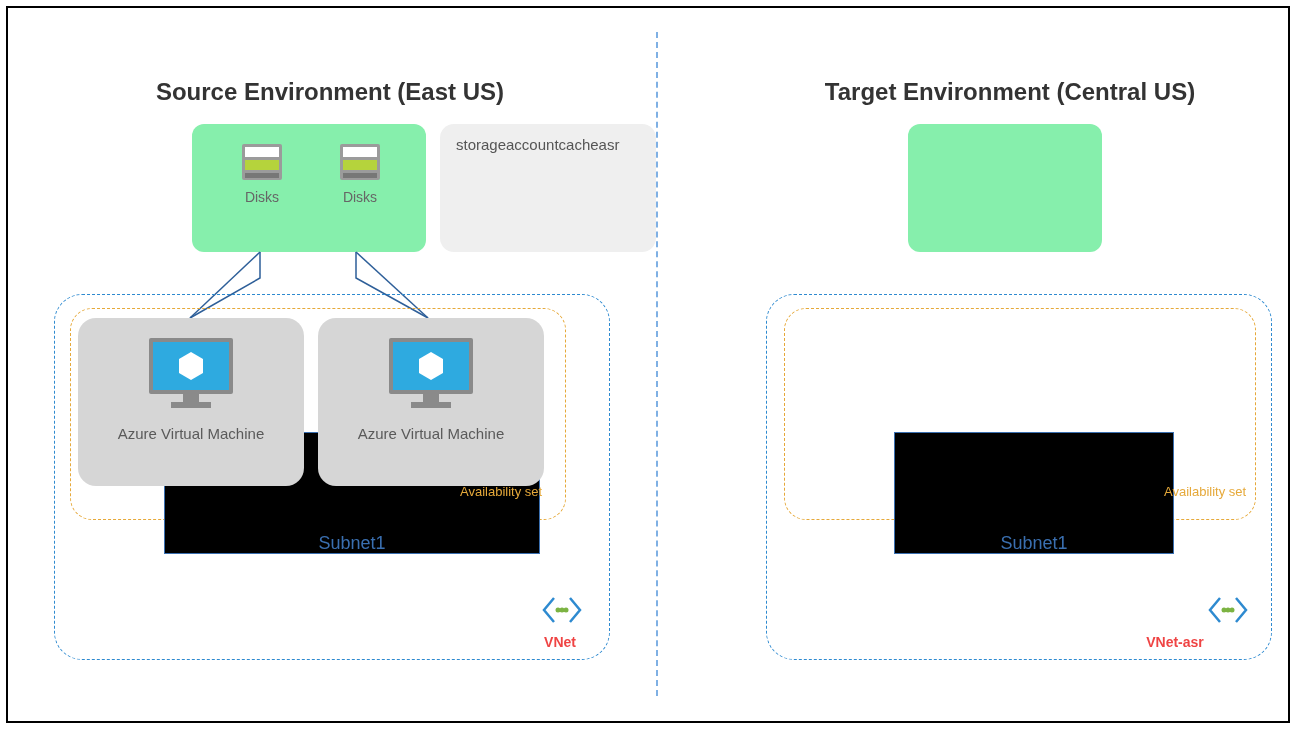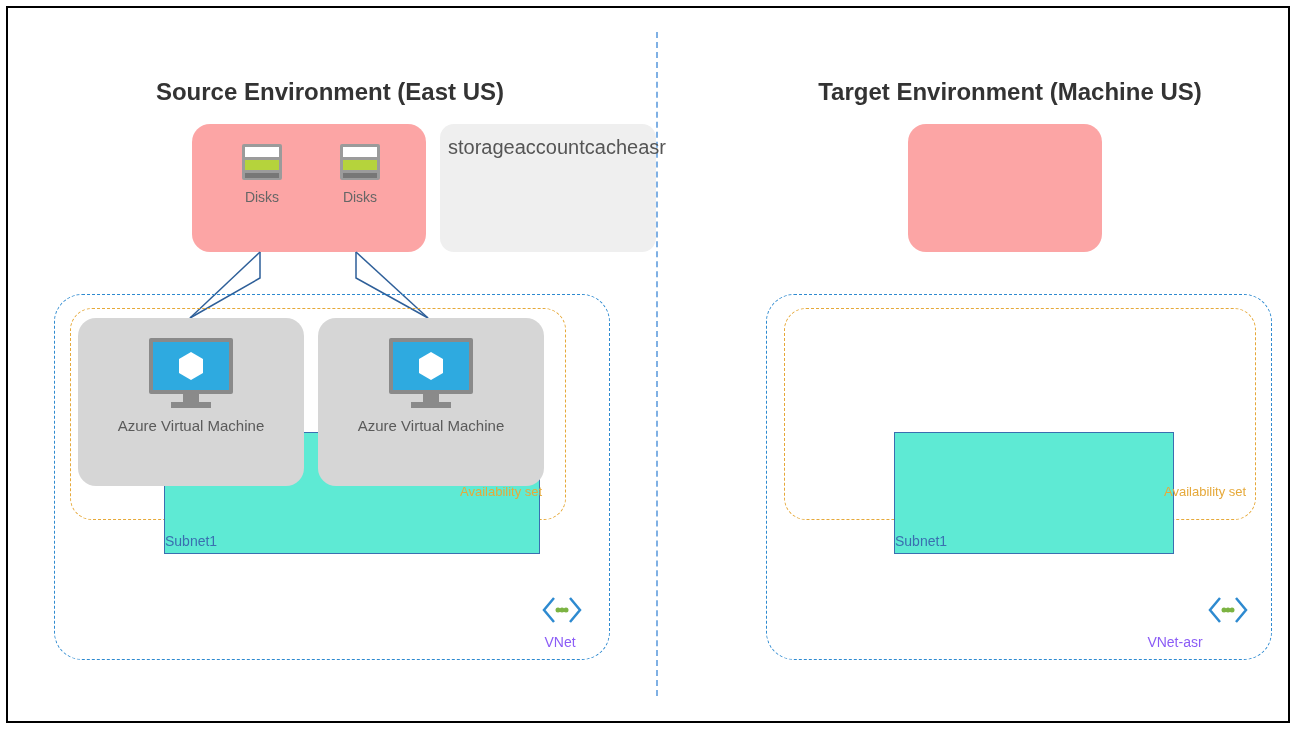--- a/index.html
+++ b/index.html
@@ -29,30 +29,30 @@
     font-weight: 600;
     color: #333;
     text-align: center;
   }
   
   .src-title { left: 60px; top: 78px; width: 540px; }
   .tgt-title { left: 740px; top: 78px; width: 540px; }
 
   .gray-box {
     position: absolute;
-    background: #fca5a5;
-    border-radius: 18px;
+    background: #86efac;
+    border-radius: 12px;
   }
   .light-gray-box {
     position: absolute;
     background: #efefef;
     border-radius: 14px;
     color: #555;
-    font-size: 20px;
-    padding: 12px 8px;
+    font-size: 15px;
+    padding: 12px 16px;
   }
 
   
   .src-disks { left: 192px; top: 124px; width: 234px; height: 128px; }
   .src-storage { left: 440px; top: 124px; width: 216px; height: 128px; }
   .tgt-empty-box { left: 908px; top: 124px; width: 194px; height: 128px; }
 
   .disk-item {
     position: absolute;
     width: 80px;
@@ -88,71 +88,72 @@
     font-size: 13px;
     text-align: left;
     line-height: 1.3;
   }
   .src-avail-label { left: 460px; top: 484px; width: 86px; }
   .tgt-avail-label { left: 1164px; top: 484px; width: 86px; }
 
   
   .subnet-box {
     position: absolute;
-    background: #5eead4;
+    background: #000000;
     border: 1.5px solid #3a6fb0;
     color: #3a6fb0;
-    font-size: 14px;
-    text-align: left;
+    font-size: 18px;
+    text-align: center;
   }
   .src-subnet { left: 164px; top: 432px; width: 376px; height: 122px; padding-top: 100px; }
   .tgt-subnet { left: 894px; top: 432px; width: 280px; height: 122px; padding-top: 100px; }
 
   
   .vm-box {
     position: absolute;
     background: #d6d6d6;
     border-radius: 18px;
     text-align: center;
     color: #5a5a5a;
     font-size: 15px;
     padding-top: 16px;
   }
-  .vm-box .vm-label { margin-top: 0; }
+  .vm-box .vm-label { margin-top: 8px; }
   .src-vm1 { left: 78px; top: 318px; width: 226px; height: 168px; }
   .src-vm2 { left: 318px; top: 318px; width: 226px; height: 168px; }
 
   .vm-monitor {
     width: 100px; height: 80px;
     margin: 0 auto;
   }
 
   .vnet-label {
     position: absolute;
-    color: #8b5cf6;
+    color: #ef4444;
     font-size: 14px;
     text-align: center;
+    font-weight: bold;
   }
   .src-vnet-label { left: 530px; top: 634px; width: 60px; }
   .tgt-vnet-label { left: 1138px; top: 634px; width: 74px; }
 
   .vnet-icon-pos {
     position: absolute;
   }
   .src-vnet-icon { left: 540px; top: 594px; }
   .tgt-vnet-icon { left: 1206px; top: 594px; }
 </style>
 </head>
 <body>
 
 <div class="outer-frame"></div>
 <div class="divider"></div>
 
 <div class="env-title src-title">Source Environment (East US)</div>
-<div class="env-title tgt-title">Target Environment (Machine US)</div>
+<div class="env-title tgt-title">Target Environment (Central US)</div>
 
 <div class="gray-box src-disks">
   <div class="disk-item" style="left:30px; top:18px;">
     <svg class="disk-icon" viewBox="0 0 48 40">
       <rect x="4" y="2" width="40" height="36" rx="2" fill="#9b9b9b"></rect>
       <rect x="7" y="5" width="34" height="10" fill="#fff"></rect>
       <rect x="7" y="18" width="34" height="10" fill="#b5d33c"></rect>
       <rect x="7" y="31" width="34" height="5" fill="#777"></rect>
     </svg>
     <div>Disks</div>

